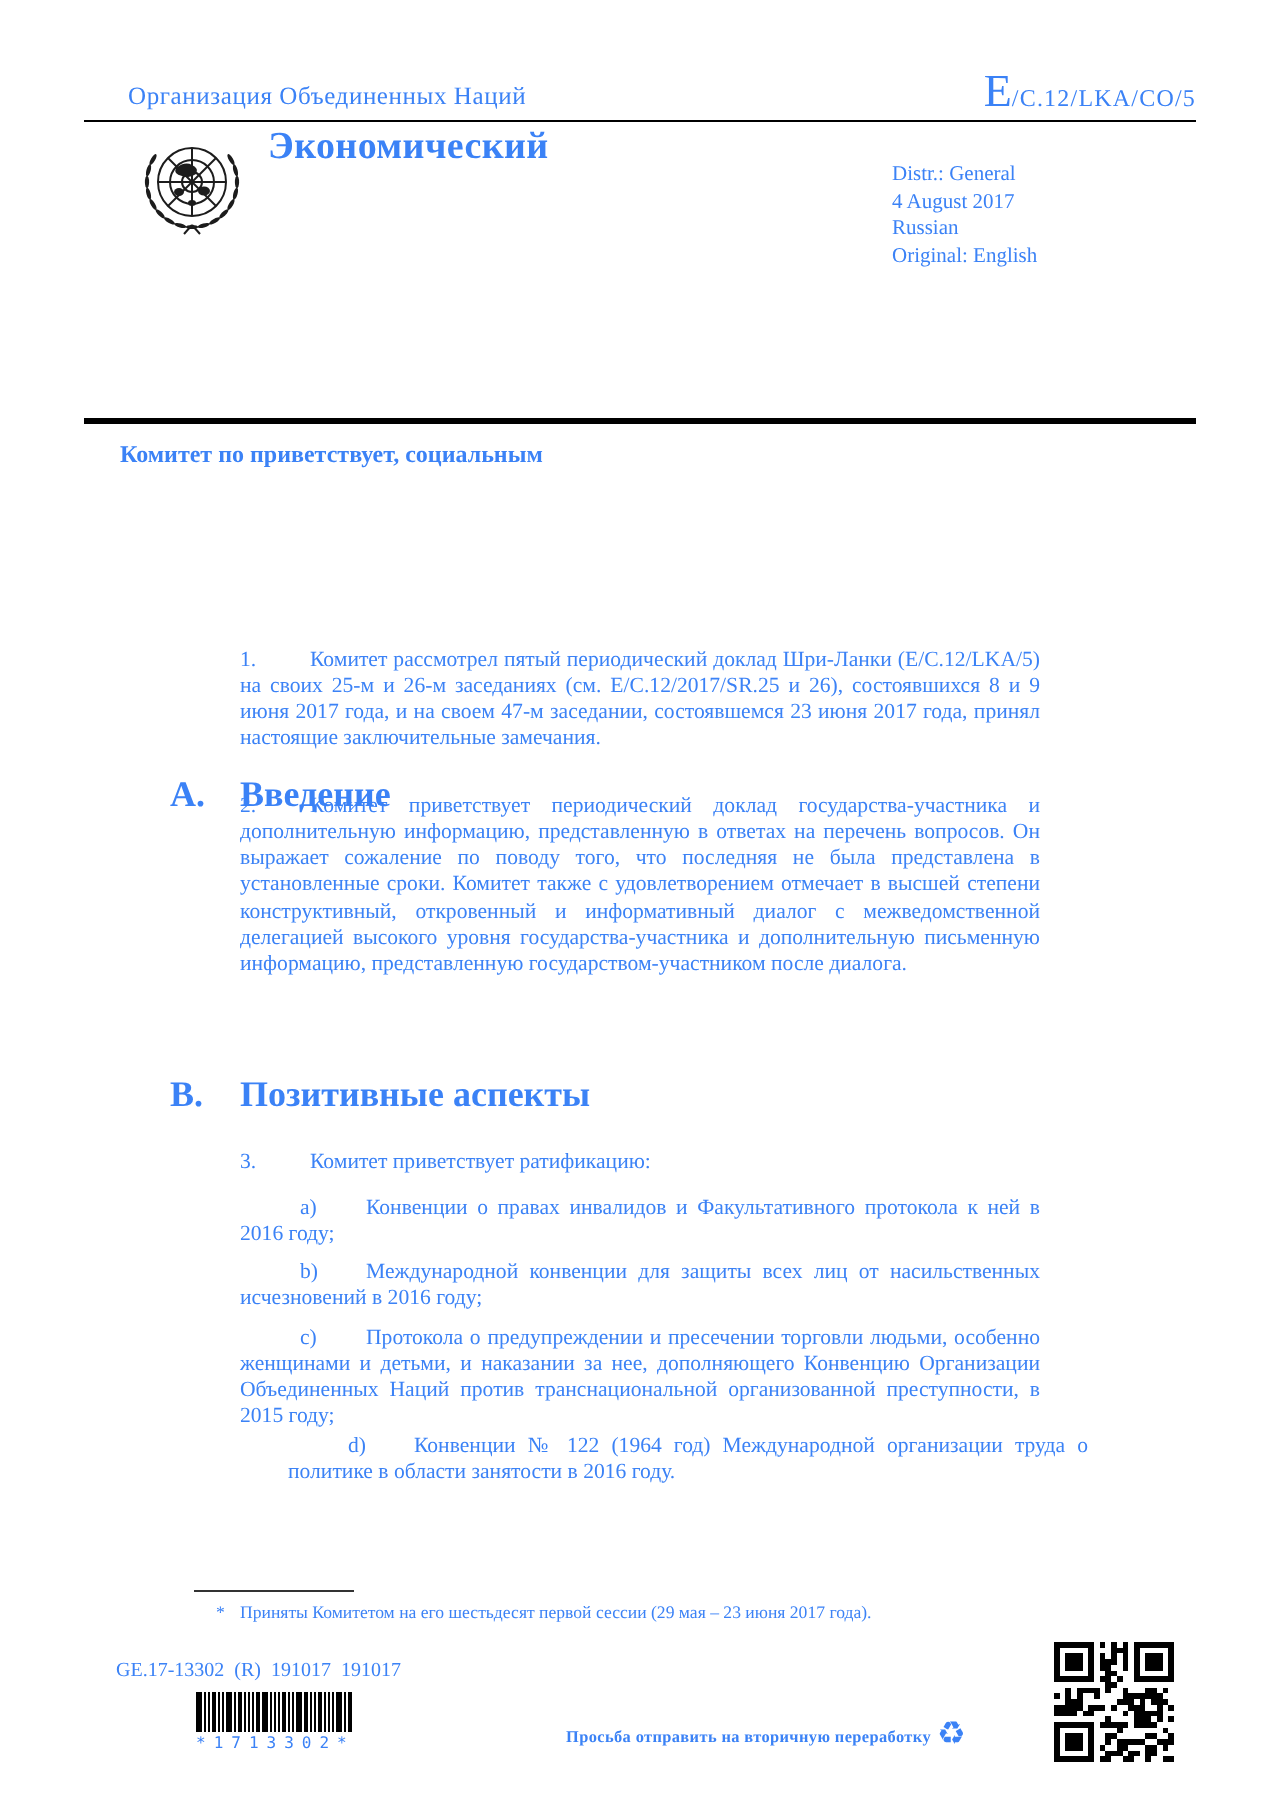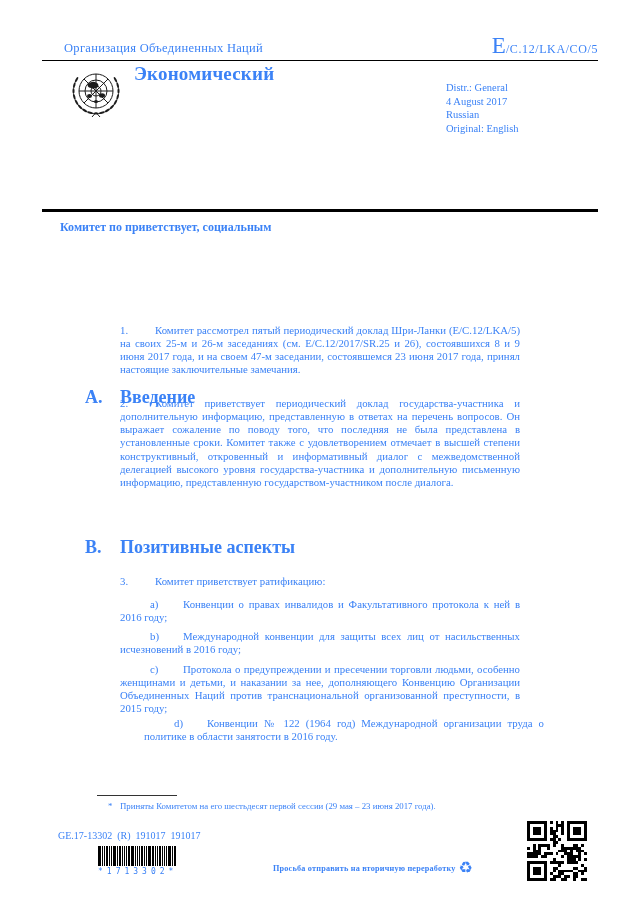--- a/index.html
+++ b/index.html
@@ -47,21 +47,21 @@
   .footnote-rule { left:97px; top:795px; width:80px; height:1px; background:#333; }
   .footnote { left:108px; top:801px; width:412px; font-size:8.8px; line-height:11px; }
   .fn-marker { display:inline-block; width:12px; text-align:left; }
 
   
   .ge-number { left:58px; top:830px; font-size:10px; white-space:pre; }
   .barcode-wrap { left:58px; top:846px; width:94px;margin-left:40px; }
   .bars { display:flex; align-items:stretch; height:20px; }
   .bars span { display:block; background:#000; margin-right:1px; }
   .barcode-text { font-family:"DejaVu Sans Mono","Liberation Mono",monospace; font-size:8px; letter-spacing:4px; margin-top:1px; white-space:nowrap; }
-  .recycle-line { left:273px; top:860px; width:240px; display:flex; align-items:center; gap:3px; }
+  .recycle-line { left:283px; top:860px; width:240px; display:flex; align-items:center; gap:3px; }
   .recycle-text { font-size:8.2px; font-weight:700; letter-spacing:0.2px; white-space:nowrap; }
   .recycle-glyph { font-size:16px; line-height:16px; }
   .qr { left:527px; top:821px; }
 </style>
 </head>
 <body>
 
 <div class="page">
 
   <div class="abs org-name">Организация Объединенных Наций</div>

